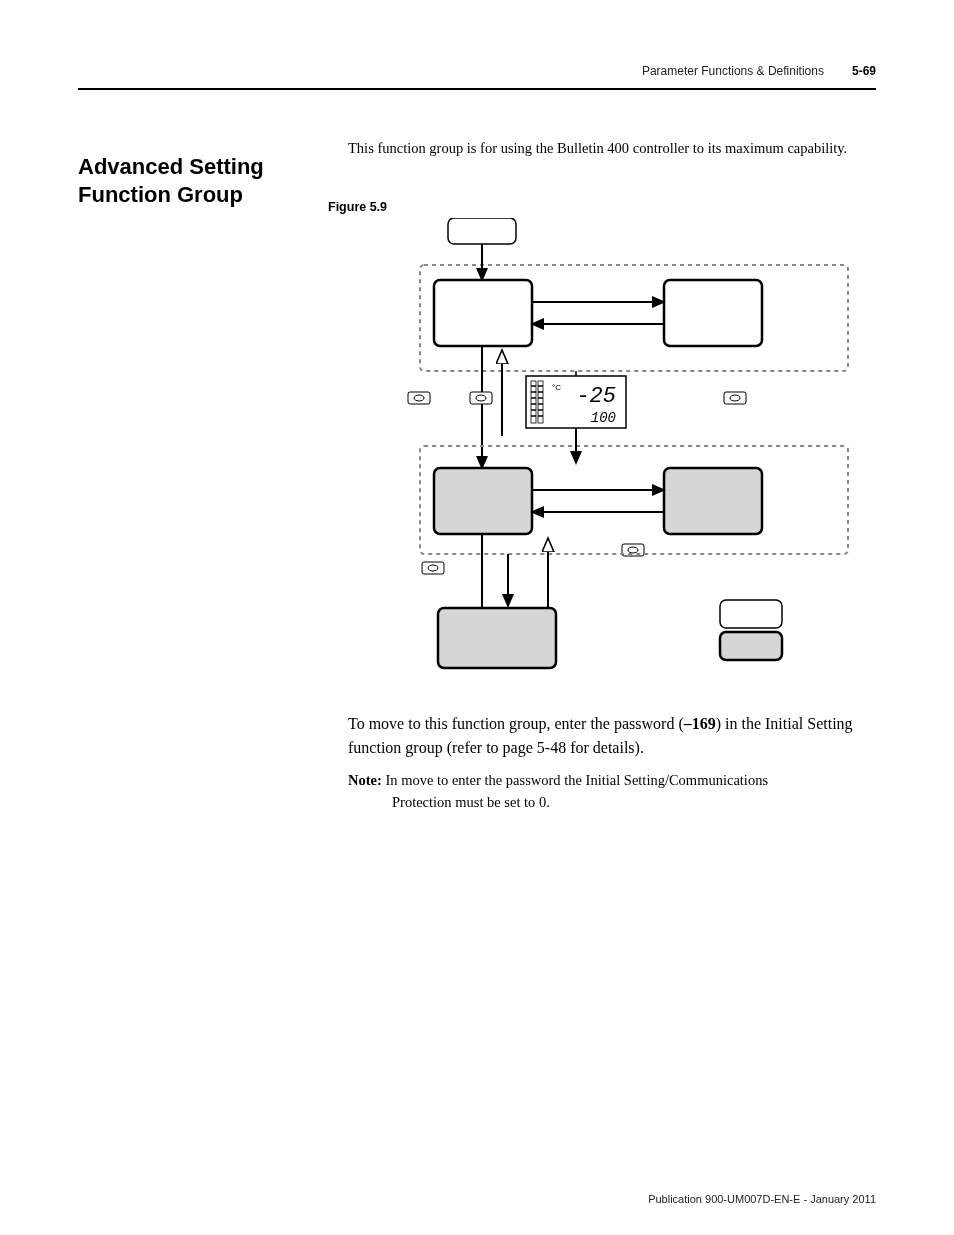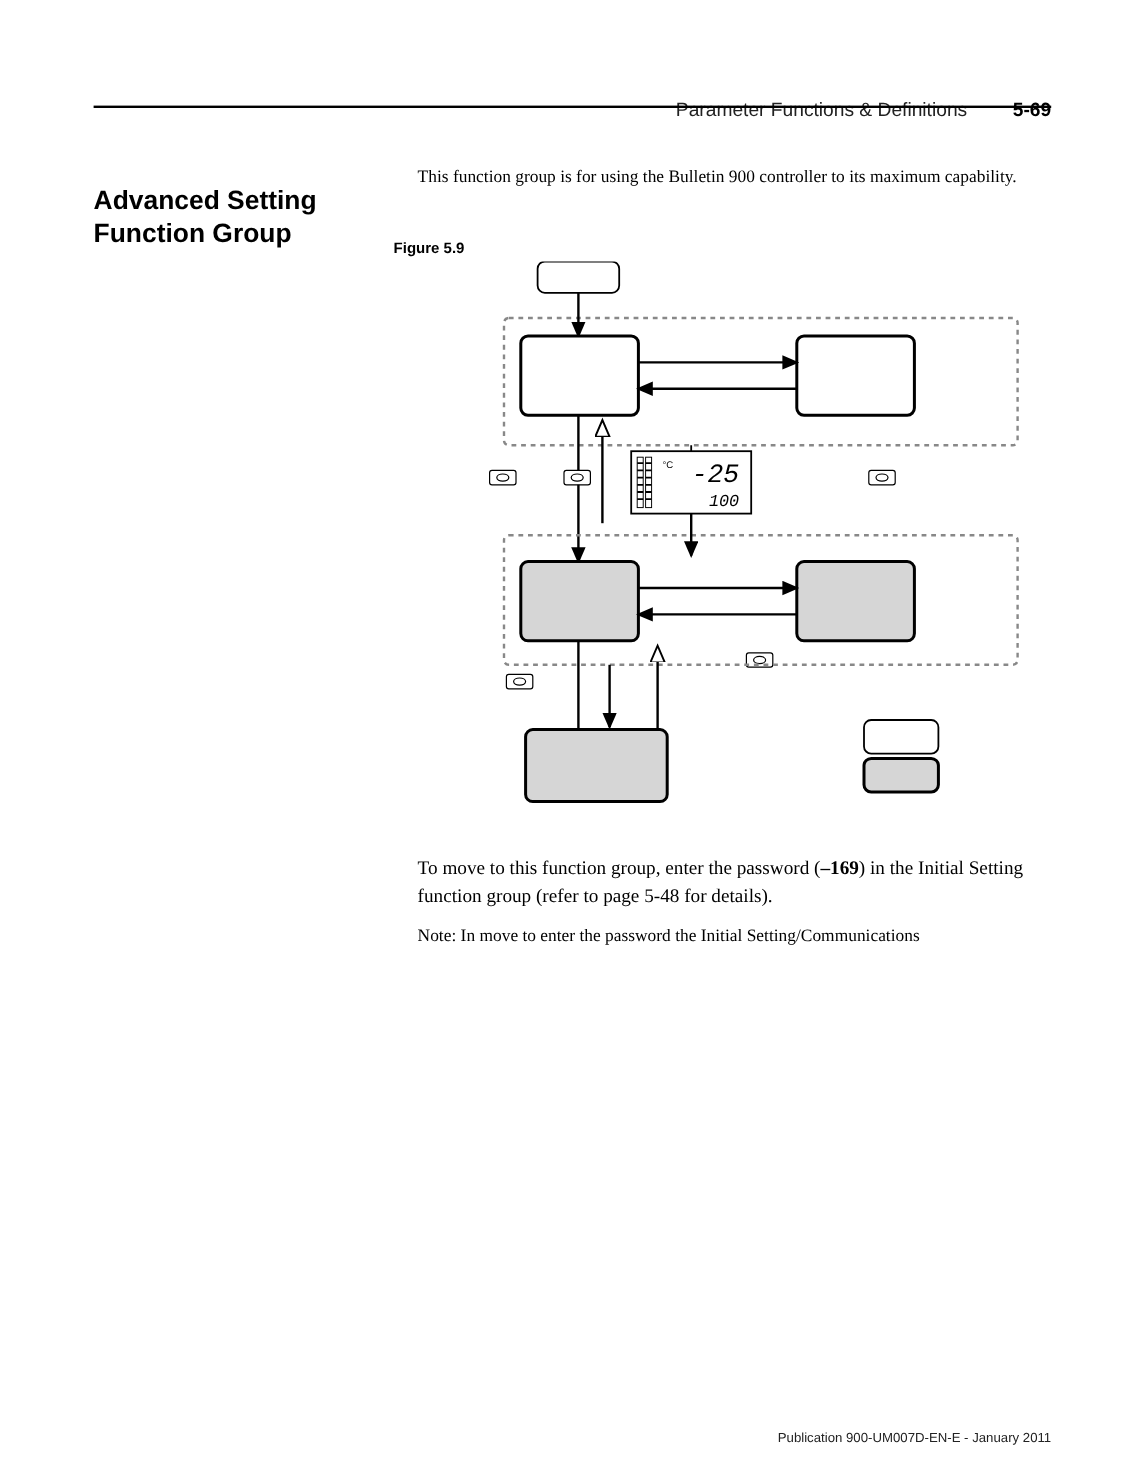--- a/index.html
+++ b/index.html
@@ -12,26 +12,26 @@
     color: #000;
   }
   .page-header {
     position: absolute;
     top: 64px;
     left: 78px;
     right: 78px;
     display: flex;
     justify-content: flex-end;
     align-items: baseline;
-    gap: 38px;
-    font-family: Arial, Helvetica, sans-serif;
-    font-size: 16px;
+    gap: 28px;
+    font-family: Arial, Helvetica, sans-serif;
+    font-size: 12px;
   }
   .page-header .chapter { color: #222; }
-  .page-header .pagenum { font-weight: bold; margin-top: 20px; }
+  .page-header .pagenum { font-weight: bold; }
   .hr {
     position: absolute;
     top: 88px;
     left: 78px;
     right: 78px;
     border-top: 2px solid #000;
   }
   .heading {
     position: absolute;
     top: 134px;
@@ -75,21 +75,21 @@
     line-height: 1.5;
   }
   .note {
     position: absolute;
     top: 770px;
     left: 348px;
     right: 78px;
     font-size: 14.5px;
     line-height: 1.5;
   }
-  .note .label { font-weight: normal; }
+  .note .label { font-weight: bold; }
   .note .body { display: inline; }
   .note .indent {
     display: block;
     padding-left: 44px;
   }
   .footer {
     position: absolute;
     bottom: 30px;
     right: 78px;
     font-family: Arial, Helvetica, sans-serif;
@@ -108,21 +108,21 @@
 <body>
 
 <div class="page-header">
   <span class="chapter">Parameter Functions &amp; Definitions</span>
   <span class="pagenum">5-69</span>
 </div>
 <div class="hr"></div>
 
 <div class="heading">Advanced Setting Function Group</div>
 
-<div class="intro">This function group is for using the Bulletin 900 controller to its maximum capability.</div>
+<div class="intro">This function group is for using the Bulletin 400 controller to its maximum capability.</div>
 
 <div class="figlabel">Figure 5.9</div>
 
 <div class="figure">
 <svg viewBox="0 0 520 478" width="520" height="478">
   <defs>
     <marker id="ah" markerWidth="10" markerHeight="10" refX="6" refY="3" orient="auto">
       <path d="M0,0 L7,3 L0,6 Z" fill="#000"></path>
     </marker>
     <marker id="ahw" markerWidth="10" markerHeight="10" refX="6" refY="3" orient="auto">
@@ -219,15 +219,16 @@
   <rect class="boxg" x="372" y="414" width="62" height="28" rx="4"></rect>
 </svg>
 </div>
 
 <div class="body2">
   <span>To move to this function group, enter the password (</span><b>–169</b><span>) in the Initial Setting function group (refer to page 5-48 for details).</span>
 </div>
 
 <div class="note">
   <span class="label">Note:</span><span class="body"> In move to enter the password the Initial Setting/Communications</span>
+  <span class="indent">Protection must be set to 0.</span>
 </div>
 
 <div class="footer">Publication 900-UM007D-EN-E - January 2011</div>
 
 </body></html>

